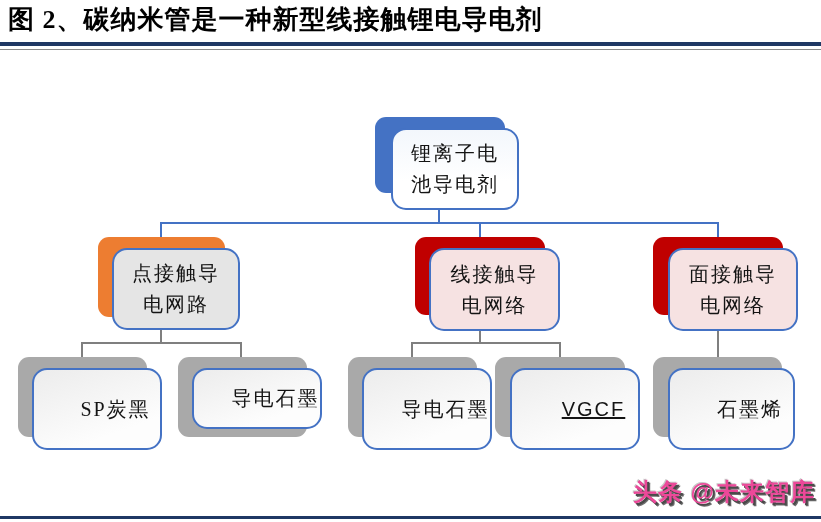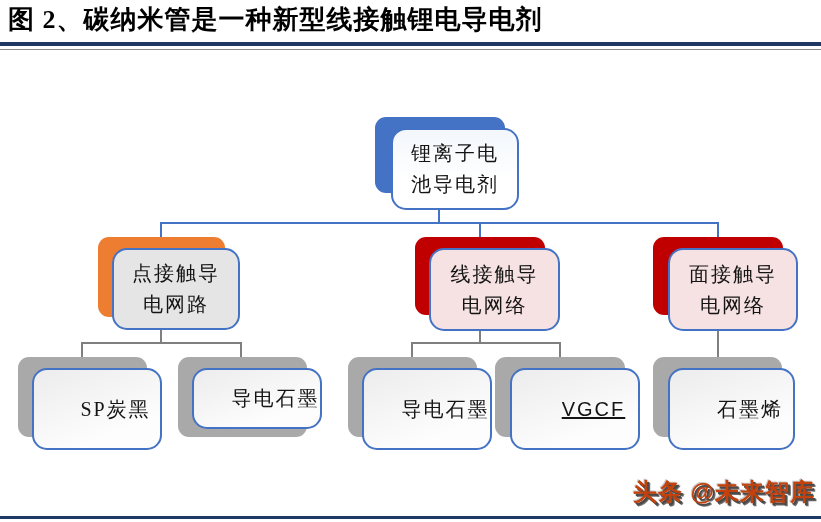--- a/index.html
+++ b/index.html
@@ -30,21 +30,21 @@
 
   
   .line { position:absolute; }
   .blue { background:#4472C4; }
   .gray { background:#7F7F7F; }
 
   
   .watermark {
     position:absolute; right:6px; top:476px;
     font-family:"Liberation Sans", sans-serif; font-weight:bold; font-size:24px;
-    color:#c2410c; letter-spacing:1px;
+    color:#ec4899; letter-spacing:1px;
     text-shadow: 2px 2px 0 #4a4a4a, 3px 3px 0 #6e6e6e, -1px -1px 0 #c8c8c8;
     white-space:nowrap;
   }
 </style>
 </head>
 <body>
 
 <div class="canvas">
 
   <div class="title">图 2、碳纳米管是一种新型线接触锂电导电剂</div>

